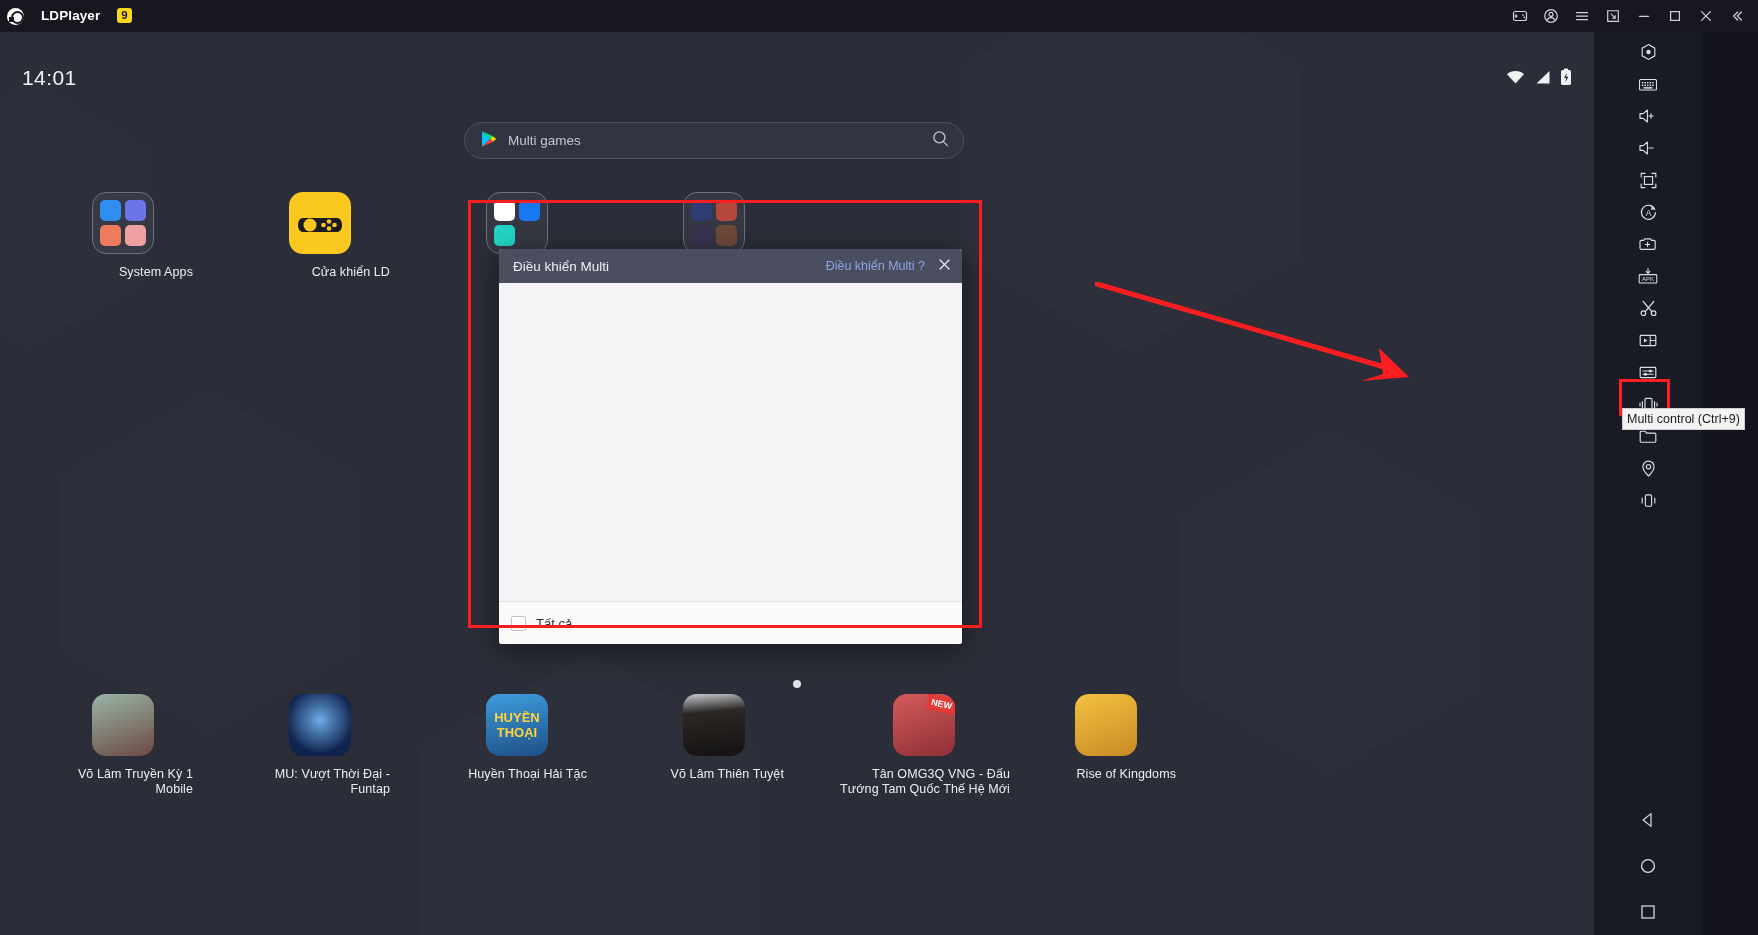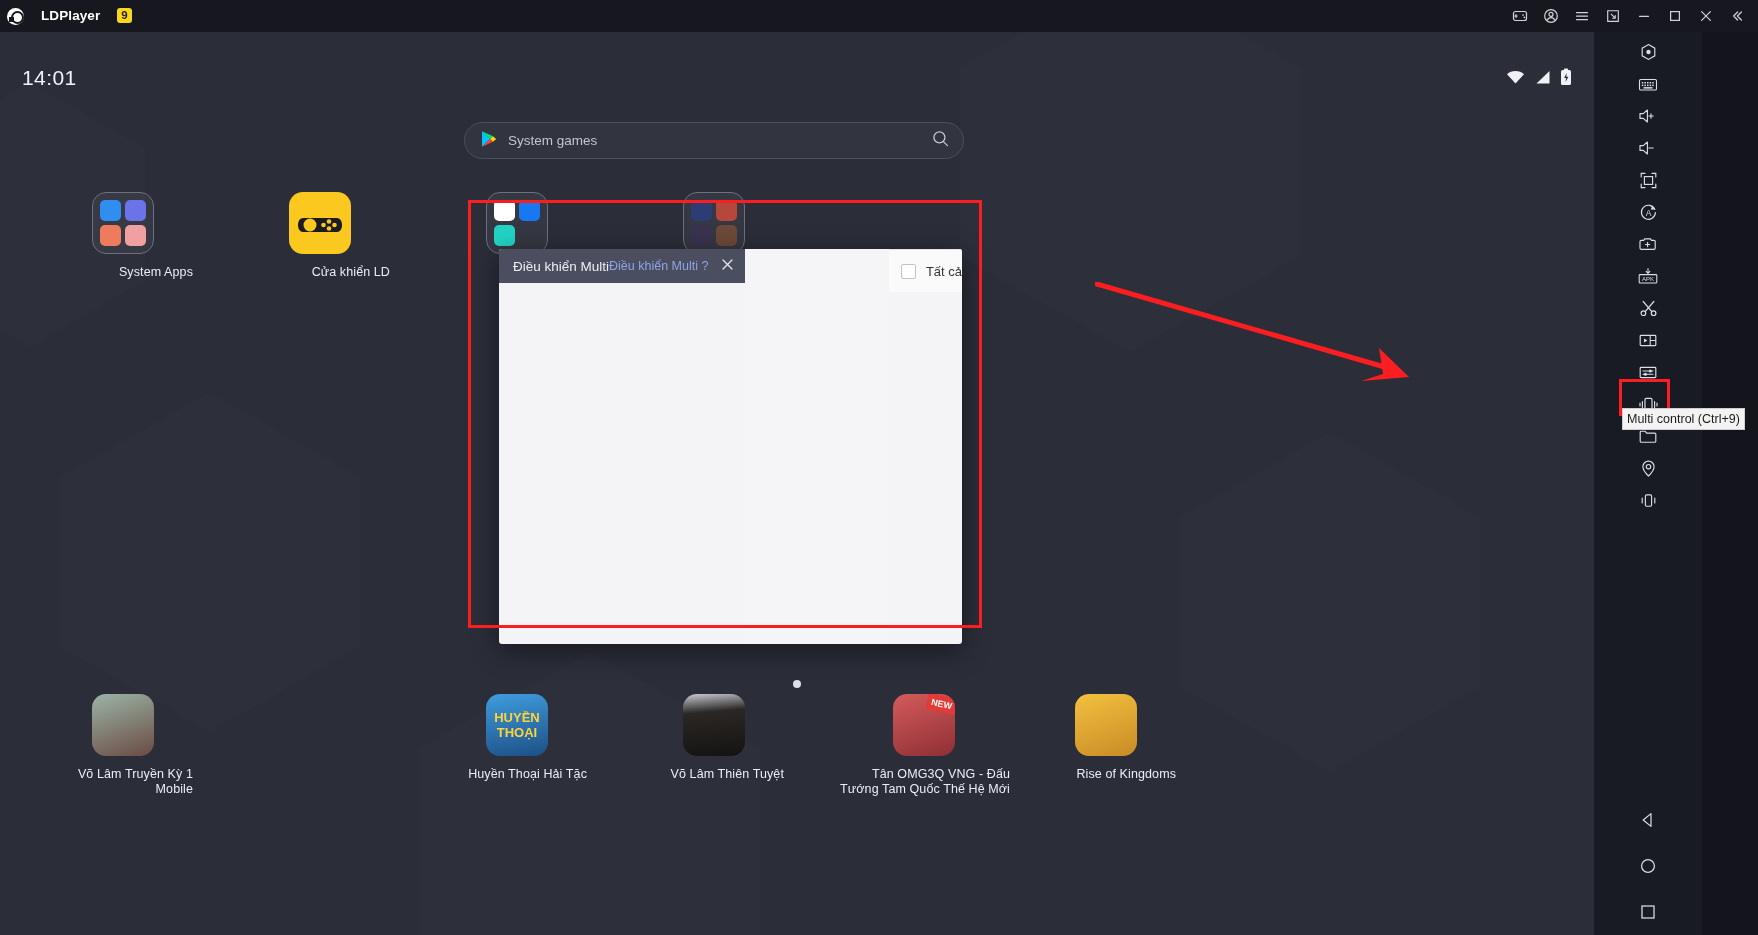--- a/index.html
+++ b/index.html
@@ -99,21 +99,21 @@
     position: absolute; top: 648px; left: 0; width: 1594px;
     display: flex; justify-content: center;
   }
   #page-dots .dot { width: 8px; height: 8px; border-radius: 50%; background: #dfe1e8; }
 
   
   #dialog {
     position: absolute; left: 499px; top: 217px; width: 463px; height: 395px;
     background: #f4f4f6; border-radius: 3px;
     box-shadow: 0 6px 28px rgba(0,0,0,.45);
-    display: flex; overflow: hidden;
+    display: flex; flex-direction: column; overflow: hidden;
   }
   #dialog-header {
     height: 34px; background: #4b4e5e; display: flex; align-items: center;
     padding: 0 10px 0 14px; flex: none;
   }
   #dialog-title { color: #eceef5; font-size: 13.5px; }
   #dialog-help {
     margin-left: auto; color: #8fa4e8; font-size: 12.5px; margin-right: 12px;
   }
   #dialog-close { color: #e8eaf1; font-size: 17px; line-height: 17px; cursor: default; }
@@ -268,21 +268,21 @@
 
     <div id="searchbar">
       <span>
         <svg width="16" height="18" viewBox="0 0 16 18">
           <path d="M1 1.2v15.6l8.3-7.8z" fill="#00c3ff"></path>
           <path d="M1 1.2L9.3 9 12 6.3z" fill="#00e676"></path>
           <path d="M1 16.8L9.3 9l2.7 2.7z" fill="#ff3d3d"></path>
           <path d="M12 6.3L15.2 9 12 11.7 9.3 9z" fill="#ffd600"></path>
         </svg>
       </span>
-      <span id="search-text">System games</span>
+      <span id="search-text">Multi games</span>
       <span id="search-icon-right">
         <svg width="17" height="17" viewBox="0 0 17 17" fill="none" stroke="#c3c6d2" stroke-width="1.3">
           <circle cx="7.4" cy="7.4" r="5.5"></circle>
             <path d="M11.4 11.6l4 4" stroke-linecap="round"></path>
         </svg>
       </span>
     </div>
 
     <div class="app-icon" style="left:53px; top:160px;">
       <div class="tile folder-tile">
@@ -325,20 +325,24 @@
       </div>
     </div>
 
     <div id="page-dots">
       <span class="dot"></span>
     </div>
 
     <div class="app-icon" style="left:53px; top:662px;">
       <div class="tile" style="background:linear-gradient(160deg,#9ab5a6,#6b4a44);"></div>
       <div class="label">Võ Lâm Truyền Kỳ 1 Mobile</div>
+    </div>
+    <div class="app-icon" style="left:250px; top:662px;">
+      <div class="tile" style="background:radial-gradient(circle at 50% 42%,#6fa9e8,#0f2550 70%);"></div>
+      <div class="label">MU: Vượt Thời Đại - Funtap</div>
     </div>
     <div class="app-icon" style="left:447px; top:662px;">
       <div class="tile" style="background:linear-gradient(170deg,#3f9ddd,#1d4f86);">
         <svg width="62" height="62" viewBox="0 0 62 62">
           <text x="31" y="28" text-anchor="middle" font-size="13" font-weight="bold" fill="#ffd33b" font-family="Liberation Sans, sans-serif">HUYỀN</text>
           <text x="31" y="43" text-anchor="middle" font-size="13" font-weight="bold" fill="#ffd33b" font-family="Liberation Sans, sans-serif">THOẠI</text>
         </svg>
       </div>
       <div class="label">Huyền Thoại Hải Tặc</div>
     </div>

